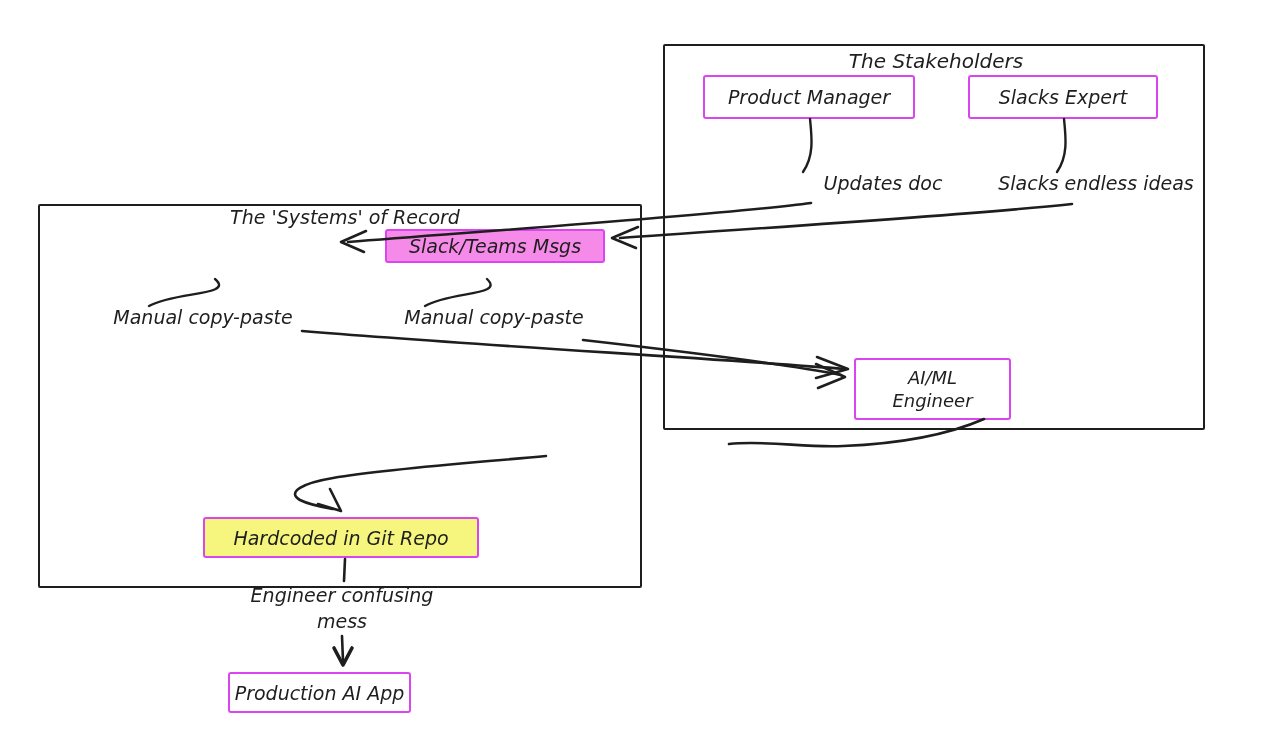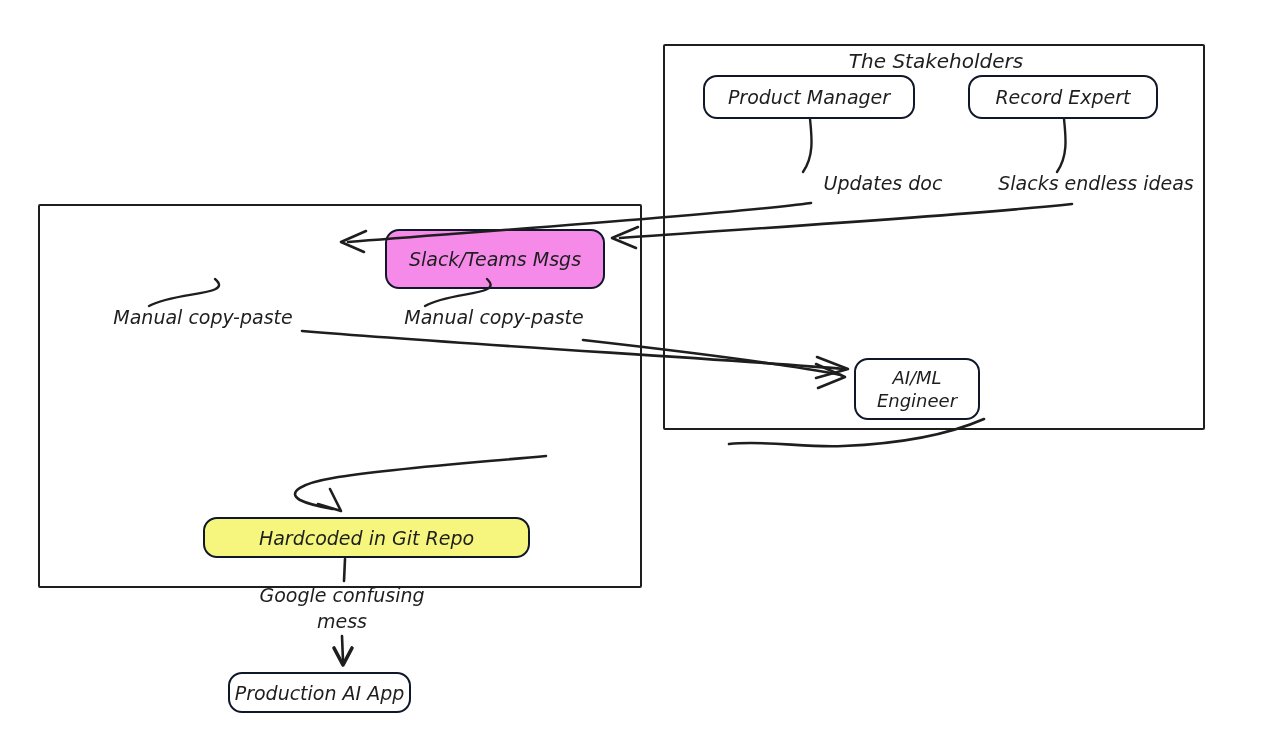--- a/index.html
+++ b/index.html
@@ -6,21 +6,21 @@
   .canvas {
     position:relative; width:1284px; height:756px; background:#ffffff;
     font-family:"DejaVu Sans", sans-serif; font-style:italic; color:#1e1e1e;
     overflow:hidden;
   }
   .container {
     position:absolute; border:2px solid #1e1e1e; border-radius:2px;
     background:transparent; box-sizing:border-box; z-index:1;
   }
   .node {
-    position:absolute; border:2px solid #0f172a; border-radius:14px;
+    position:absolute; border:2px solid #d946ef; border-radius:3px;
     background:#ffffff; box-sizing:border-box; z-index:2;
     display:flex; flex-direction:column; align-items:center; justify-content:center;
     font-size:19px; line-height:22px; white-space:nowrap; text-align:center;
   }
   .lbl {
     position:absolute; transform:translateX(-50%); z-index:6;
     font-size:19px; line-height:26px; white-space:nowrap; text-align:center;
   }
   .title { position:absolute; transform:translateX(-50%); z-index:6;
     font-size:20px; white-space:nowrap;text-align:right; }
@@ -36,53 +36,54 @@
 </style>
 </head>
 <body>
 
 <div class="canvas">
 
   <div class="container" style="left:663px; top:44px; width:542px; height:386px;"></div>
   <div class="container" style="left:38px; top:204px; width:604px; height:384px;"></div>
 
   <div class="title" style="left:936px; top:49px;">The Stakeholders</div>
+  <div class="title" style="left:345px; top:206px; font-size:19px;">The 'Systems' of Record</div>
 
   <div class="node" style="left:703px; top:75px; width:212px; height:44px;">
     <span>Product Manager</span>
   </div>
 
   <div class="node" style="left:968px; top:75px; width:190px; height:44px;">
-    <span>Record Expert</span>
+    <span>Slacks Expert</span>
   </div>
 
 
-  <div class="node" style="left: 385px; top: 229px; width: 220px; height: 60px; background: rgb(245, 138, 233);">
+  <div class="node" style="left: 385px; top: 229px; width: 220px; height: 34px; background: rgb(245, 138, 233);">
     <span>Slack/Teams Msgs</span>
   </div>
 
-  <div class="node" style="left:854px; top:358px; width:126px; height:62px; font-size:18px; line-height:23px;">
+  <div class="node" style="left:854px; top:358px; width:157px; height:62px; font-size:18px; line-height:23px;">
     <span>AI/ML</span>
     <span>Engineer</span>
   </div>
 
-  <div class="node" style="left: 203px; top: 517px; width: 327px; height: 41px; background: rgb(246, 246, 126);">
+  <div class="node" style="left: 203px; top: 517px; width: 276px; height: 41px; background: rgb(246, 246, 126);">
     <span>Hardcoded in Git Repo</span>
   </div>
 
   <div class="node" style="left:228px; top:672px; width:183px; height:41px;">
     <span>Production AI App</span>
   </div>
 
   <div class="lbl" style="left:843px; top:170px;margin-left:40px;">Updates doc</div>
   <div class="lbl" style="left:1096px; top:170px;">Slacks endless ideas</div>
   <div class="lbl" style="left:203px; top:304px;">Manual copy-paste</div>
   <div class="lbl" style="left:494px; top:304px;">Manual copy-paste</div>
   <div class="lbl" style="left:342px; top:582px;">
-    <span>Google confusing</span><br>
+    <span>Engineer confusing</span><br>
     <span>mess</span>
   </div>
 
   <svg class="overlay" viewBox="0 0 1284 756">
 
     <path class="conn" d="M 810 119 C 812 138, 814 156, 803 172"></path>
     <path class="conn" d="M 1064 119 C 1066 138, 1068 156, 1057 172"></path>
     <path class="conn" d="M 215 279 C 235 296, 176 291, 149 306"></path>
     <path class="conn" d="M 487 279 C 505 296, 451 291, 425 306"></path>
 

